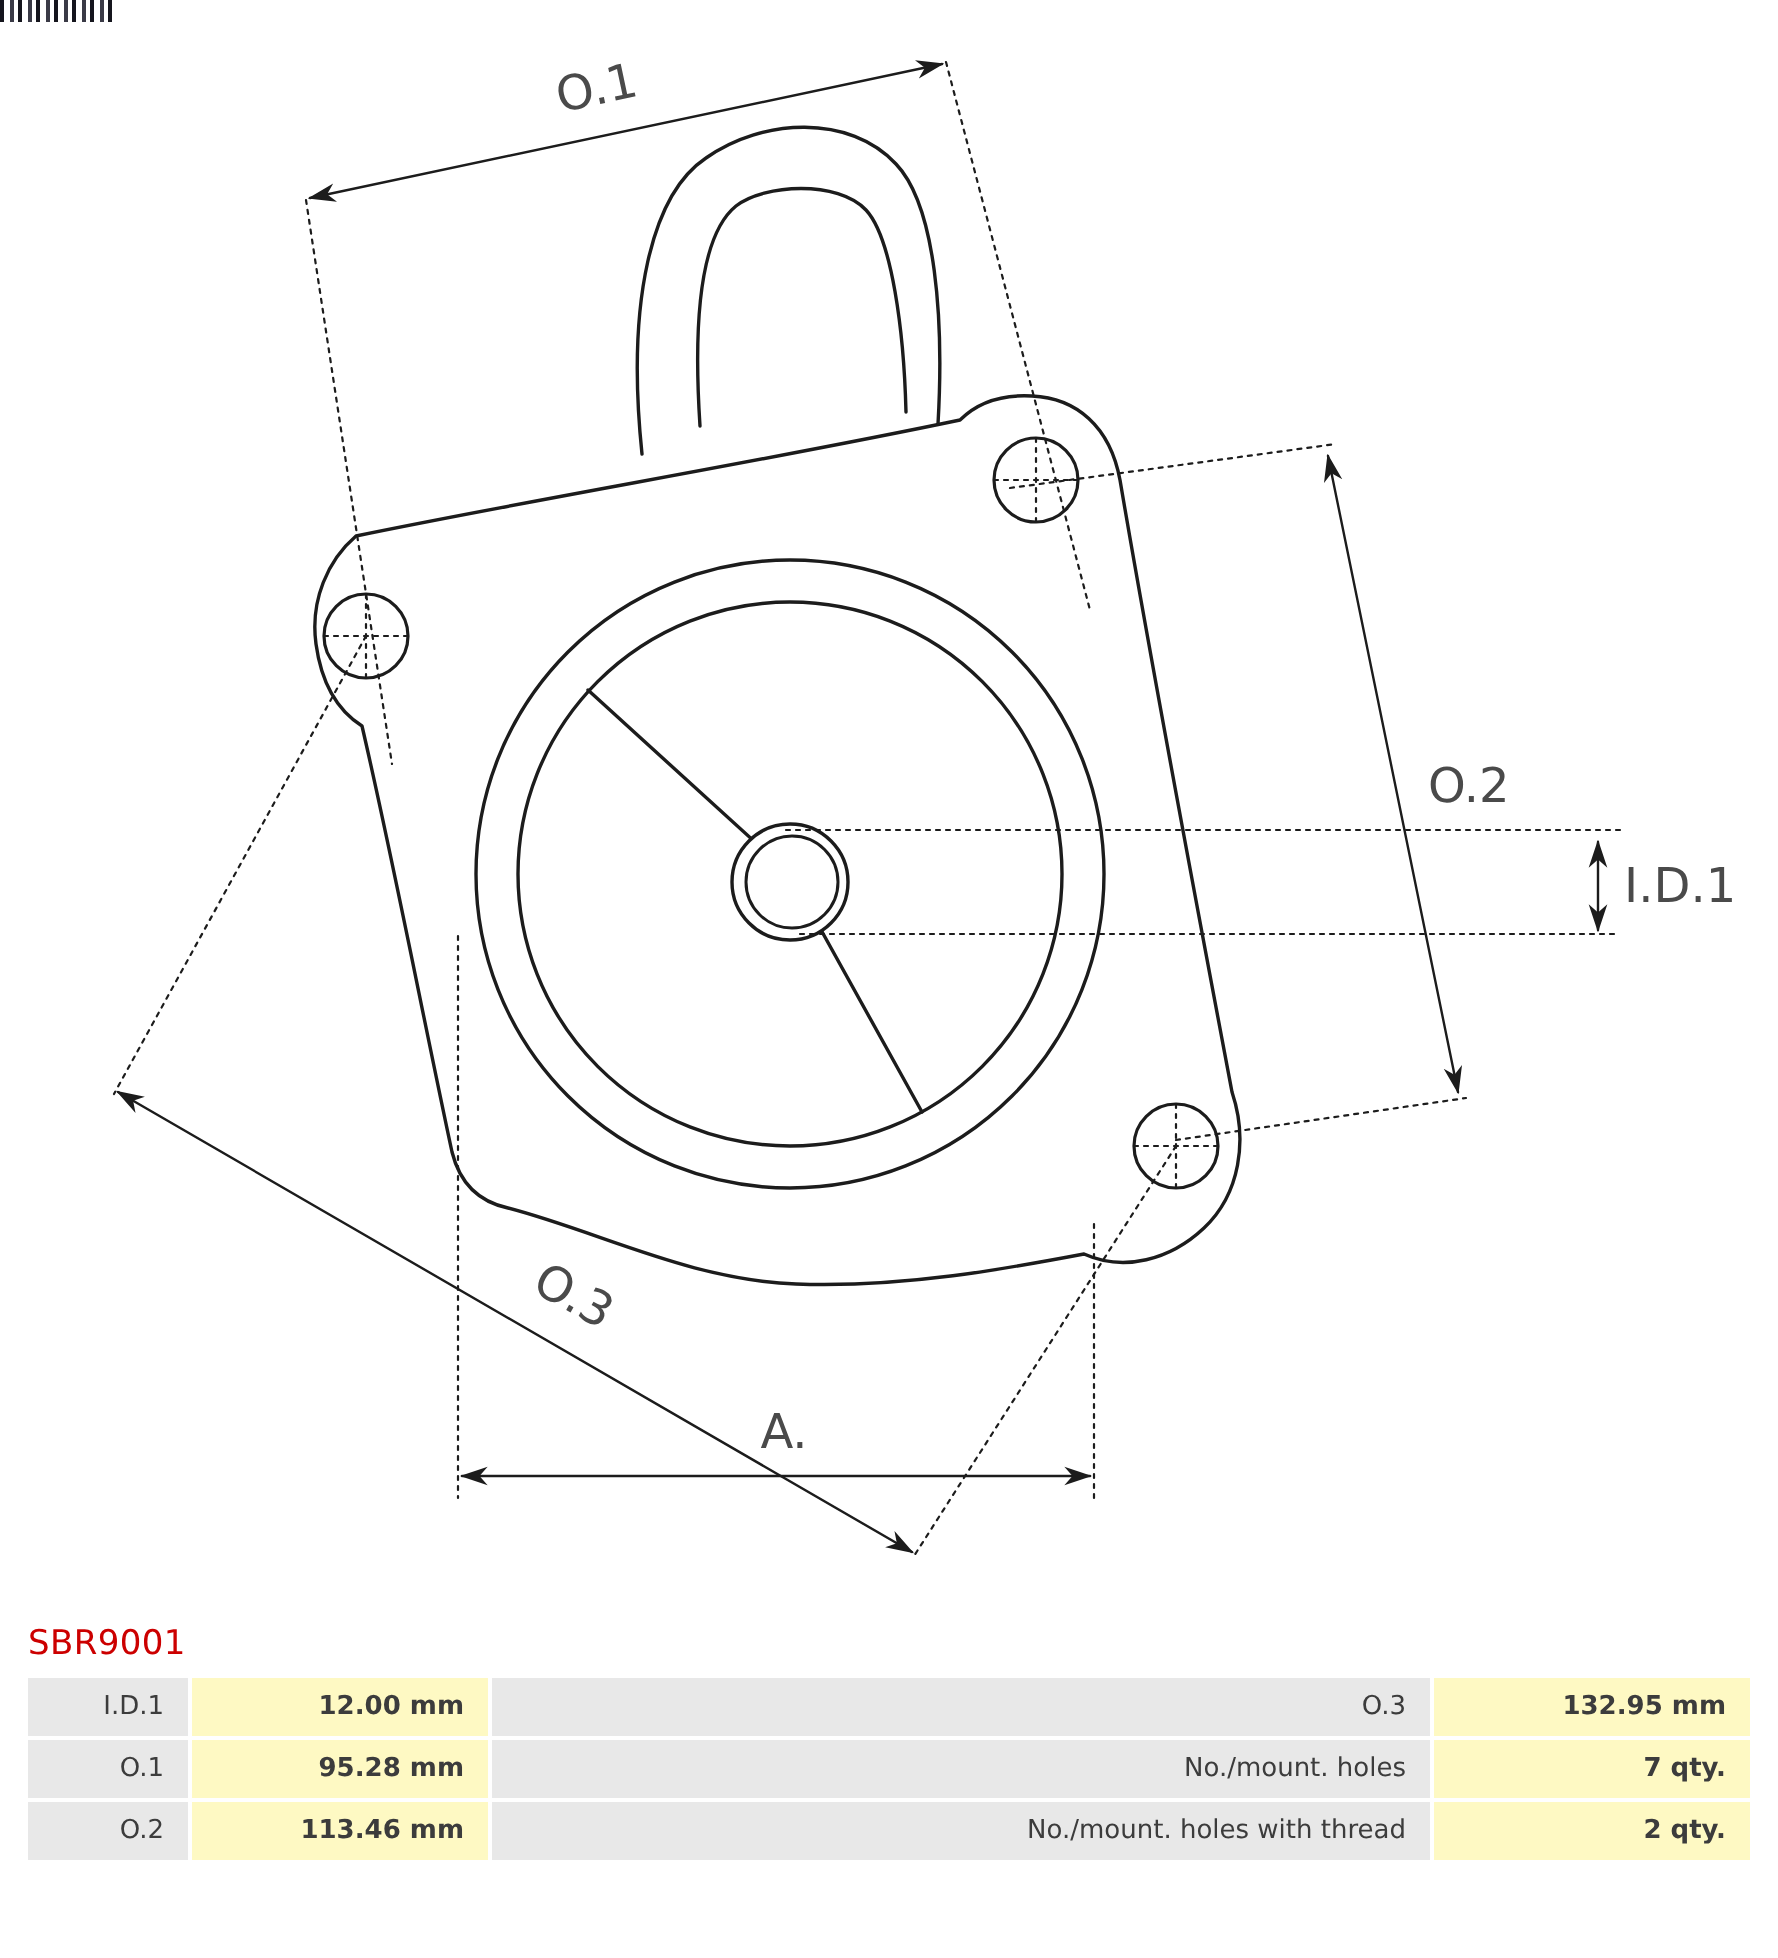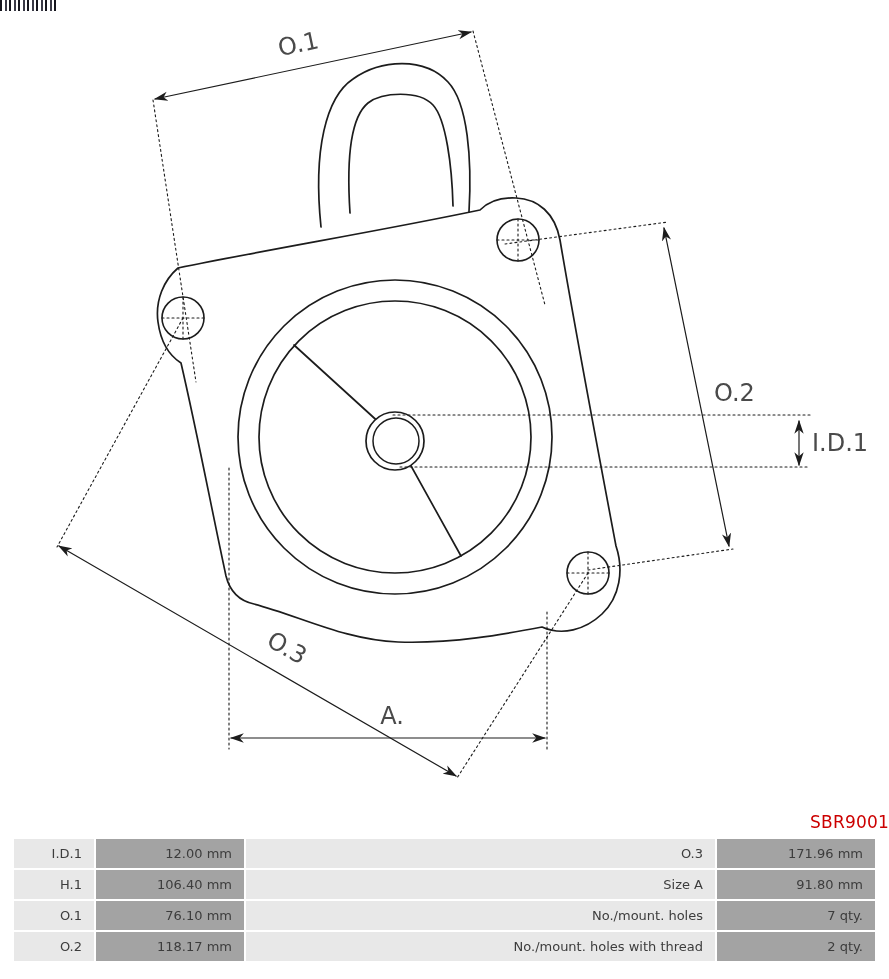--- a/index.html
+++ b/index.html
@@ -6,21 +6,21 @@
   body{width:889px;height:979px;font-family:"DejaVu Sans",sans-serif;position:relative;overflow:hidden;}
   .logo-fragment{position:absolute;top:0;left:0;width:57px;height:11px;
     background:repeating-linear-gradient(90deg,#15151d 0 2px,#fff 2px 5px,#3a3a46 5px 7px,#fff 7px 9px);}
   .drawing-wrap{width:889px;height:806px;position:relative;}
   .drawing-wrap svg{display:block;}
   .part-number{margin:6px 0 5px 14px;font-size:17px;letter-spacing:.2px;cursor:pointer;}
   .spec-table{width:calc(100% - 24px);margin:0 12px;border-collapse:separate;border-spacing:2px;table-layout:fixed;}
   .spec-table td{padding:7px 12px;font-size:13px;color:#3c3c3c;text-align:right;vertical-align:middle;
     white-space:nowrap;overflow:hidden;}
   .spec-table td.lbl{background:#e8e8e8;}
-  .spec-table td.val{background:#a3a3a3;}
+  .spec-table td.val{background:#fef9c3;font-weight:bold;}
   .col-l1{width:80px;}
   .col-v1{width:148px;}
   .col-l2{width:auto;}
   .col-v2{width:158px;}
   text{font-family:"DejaVu Sans",sans-serif;}
 </style>
 </head>
 <body>
 
 <div class="logo-fragment"></div>
@@ -89,48 +89,42 @@
     <g fill="#4a4a4a" font-size="24">
       <text transform="translate(300,52) rotate(-12)" text-anchor="middle">O.1</text>
       <text x="714" y="401">O.2</text>
       <text x="812" y="451">I.D.1</text>
       <text transform="translate(283,655) rotate(29)" text-anchor="middle">O.3</text>
       <text transform="translate(392,724)" text-anchor="middle">A.</text>
     </g>
   </svg>
 </div>
 
-<div class="part-number" style="color:#cc0000;text-align:right;">SBR9001</div>
+<div class="part-number" style="color:#cc0000;">SBR9001</div>
 
 <table class="spec-table">
   <colgroup>
     <col class="col-l1">
       <col class="col-v1">
       <col class="col-l2">
       <col class="col-v2">
   </colgroup>
   <tbody>
     <tr>
       <td class="lbl">I.D.1</td>
       <td class="val">12.00 mm</td>
       <td class="lbl">O.3</td>
-      <td class="val">171.96 mm</td>
-    </tr>
-    <tr>
-      <td class="lbl">H.1</td>
-      <td class="val">106.40 mm</td>
-      <td class="lbl">Size A</td>
-      <td class="val">91.80 mm</td>
+      <td class="val">132.95 mm</td>
     </tr>
     <tr>
       <td class="lbl">O.1</td>
-      <td class="val">76.10 mm</td>
+      <td class="val">95.28 mm</td>
       <td class="lbl">No./mount. holes</td>
       <td class="val">7 qty.</td>
     </tr>
     <tr>
       <td class="lbl">O.2</td>
-      <td class="val">118.17 mm</td>
+      <td class="val">113.46 mm</td>
       <td class="lbl">No./mount. holes with thread</td>
       <td class="val">2 qty.</td>
     </tr>
   </tbody>
 </table>
 
 </body></html>

